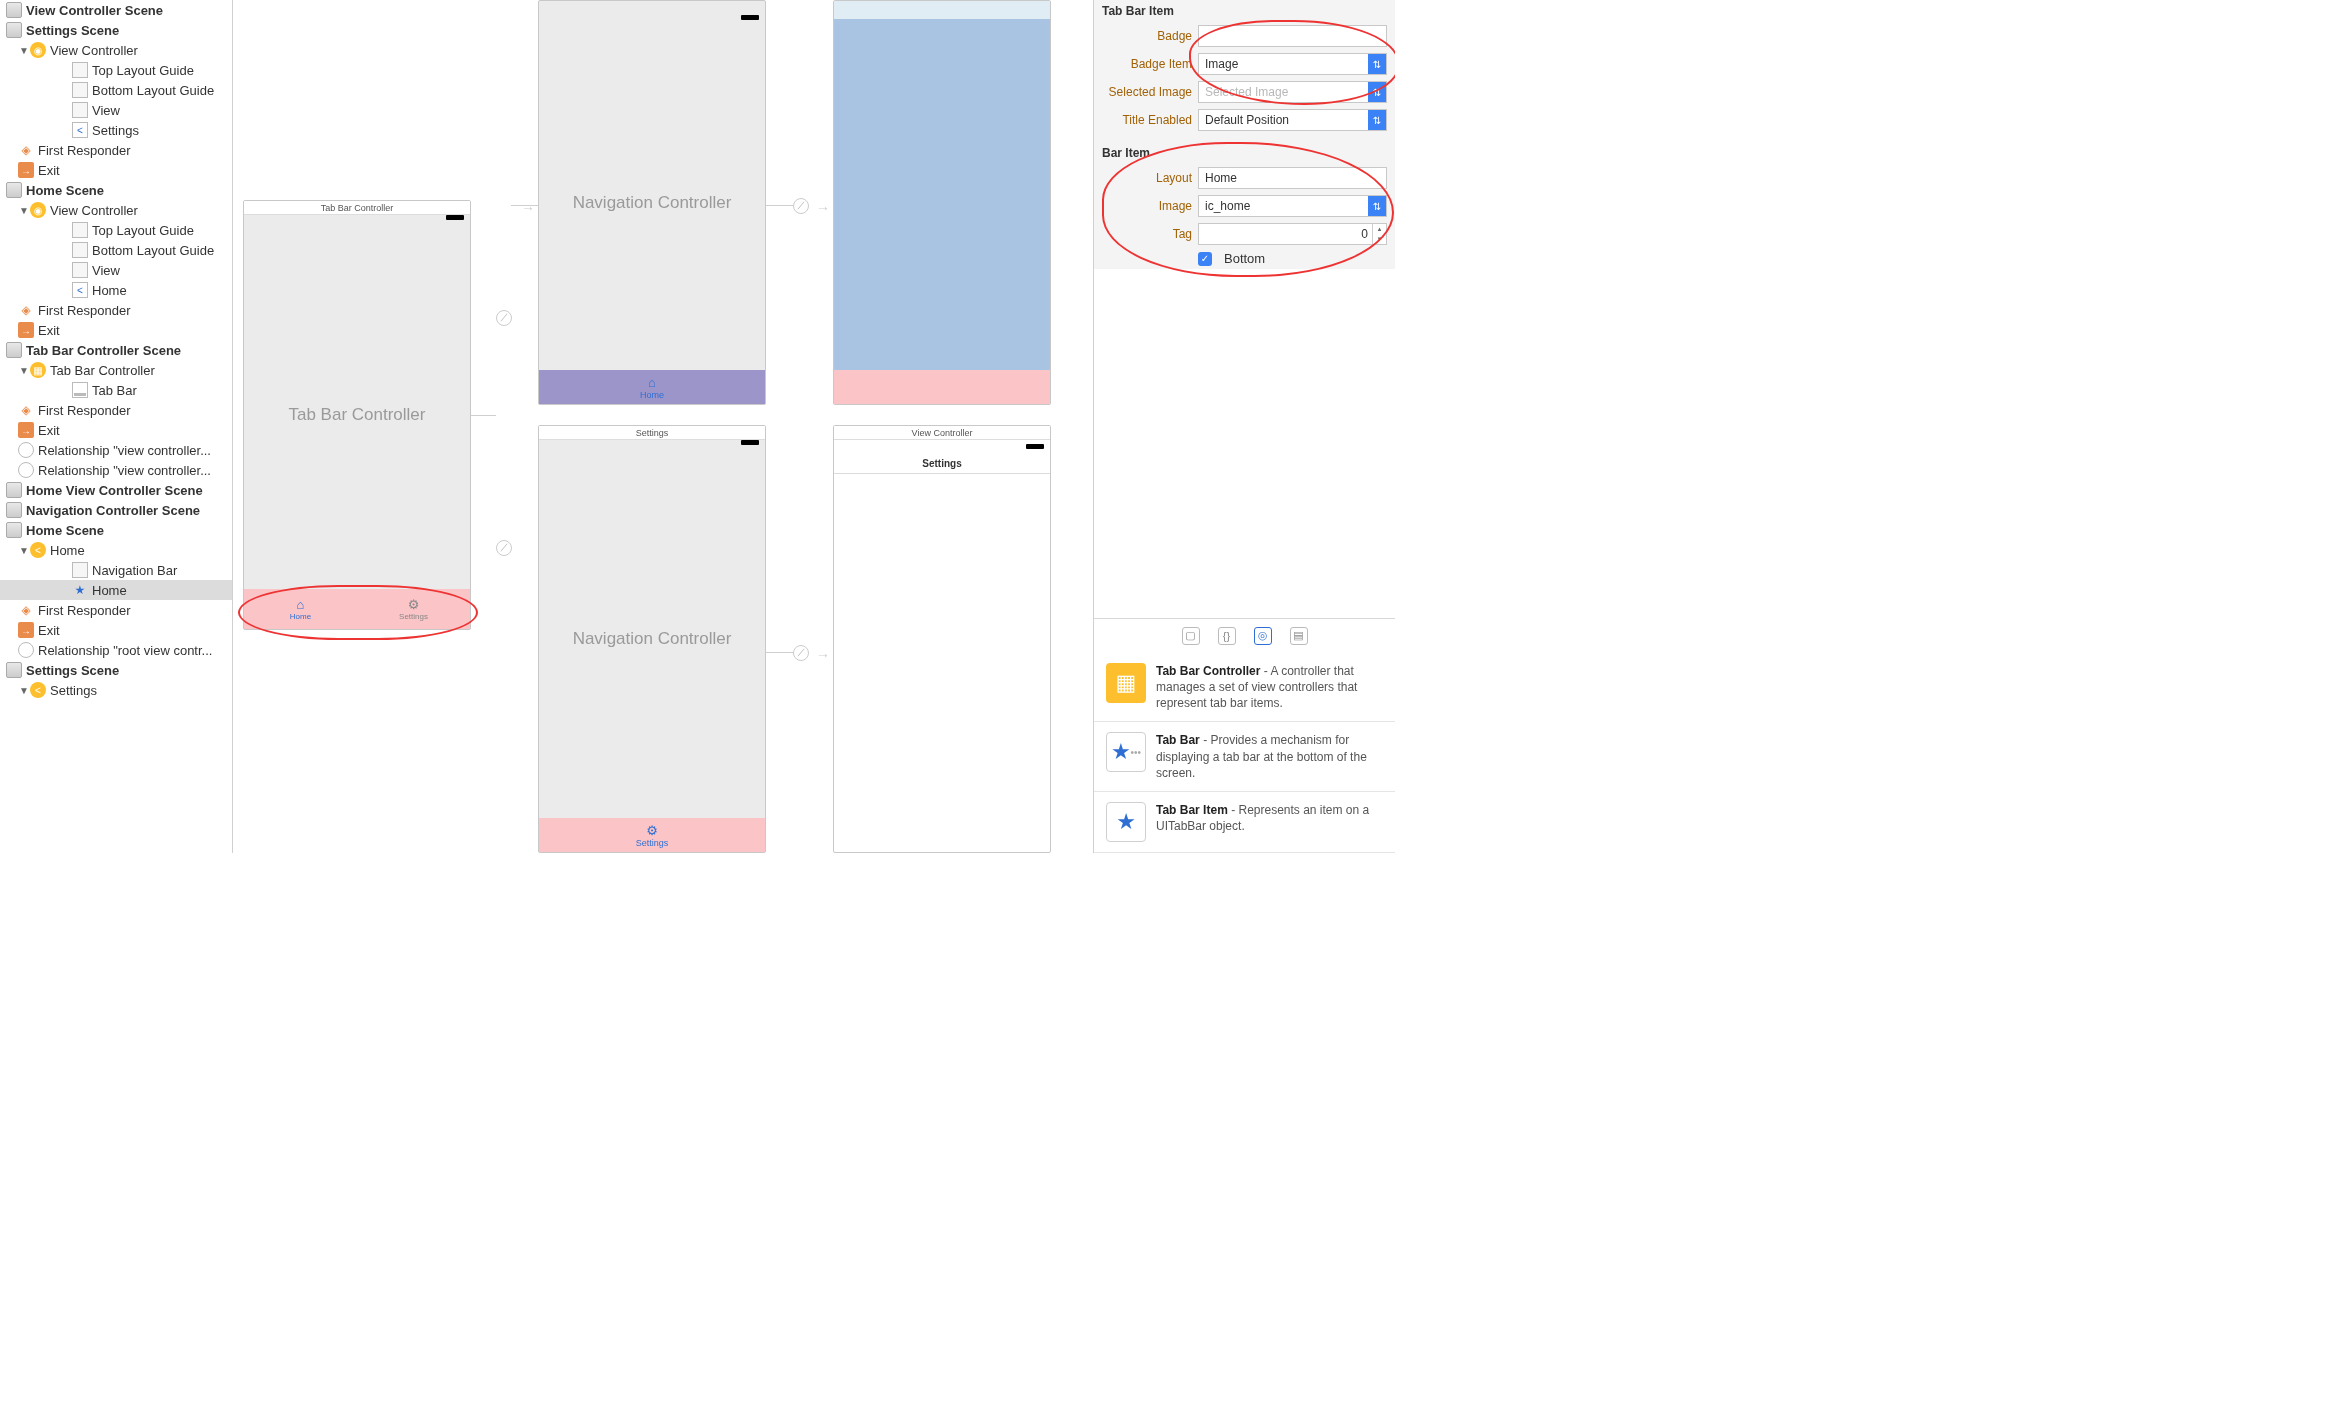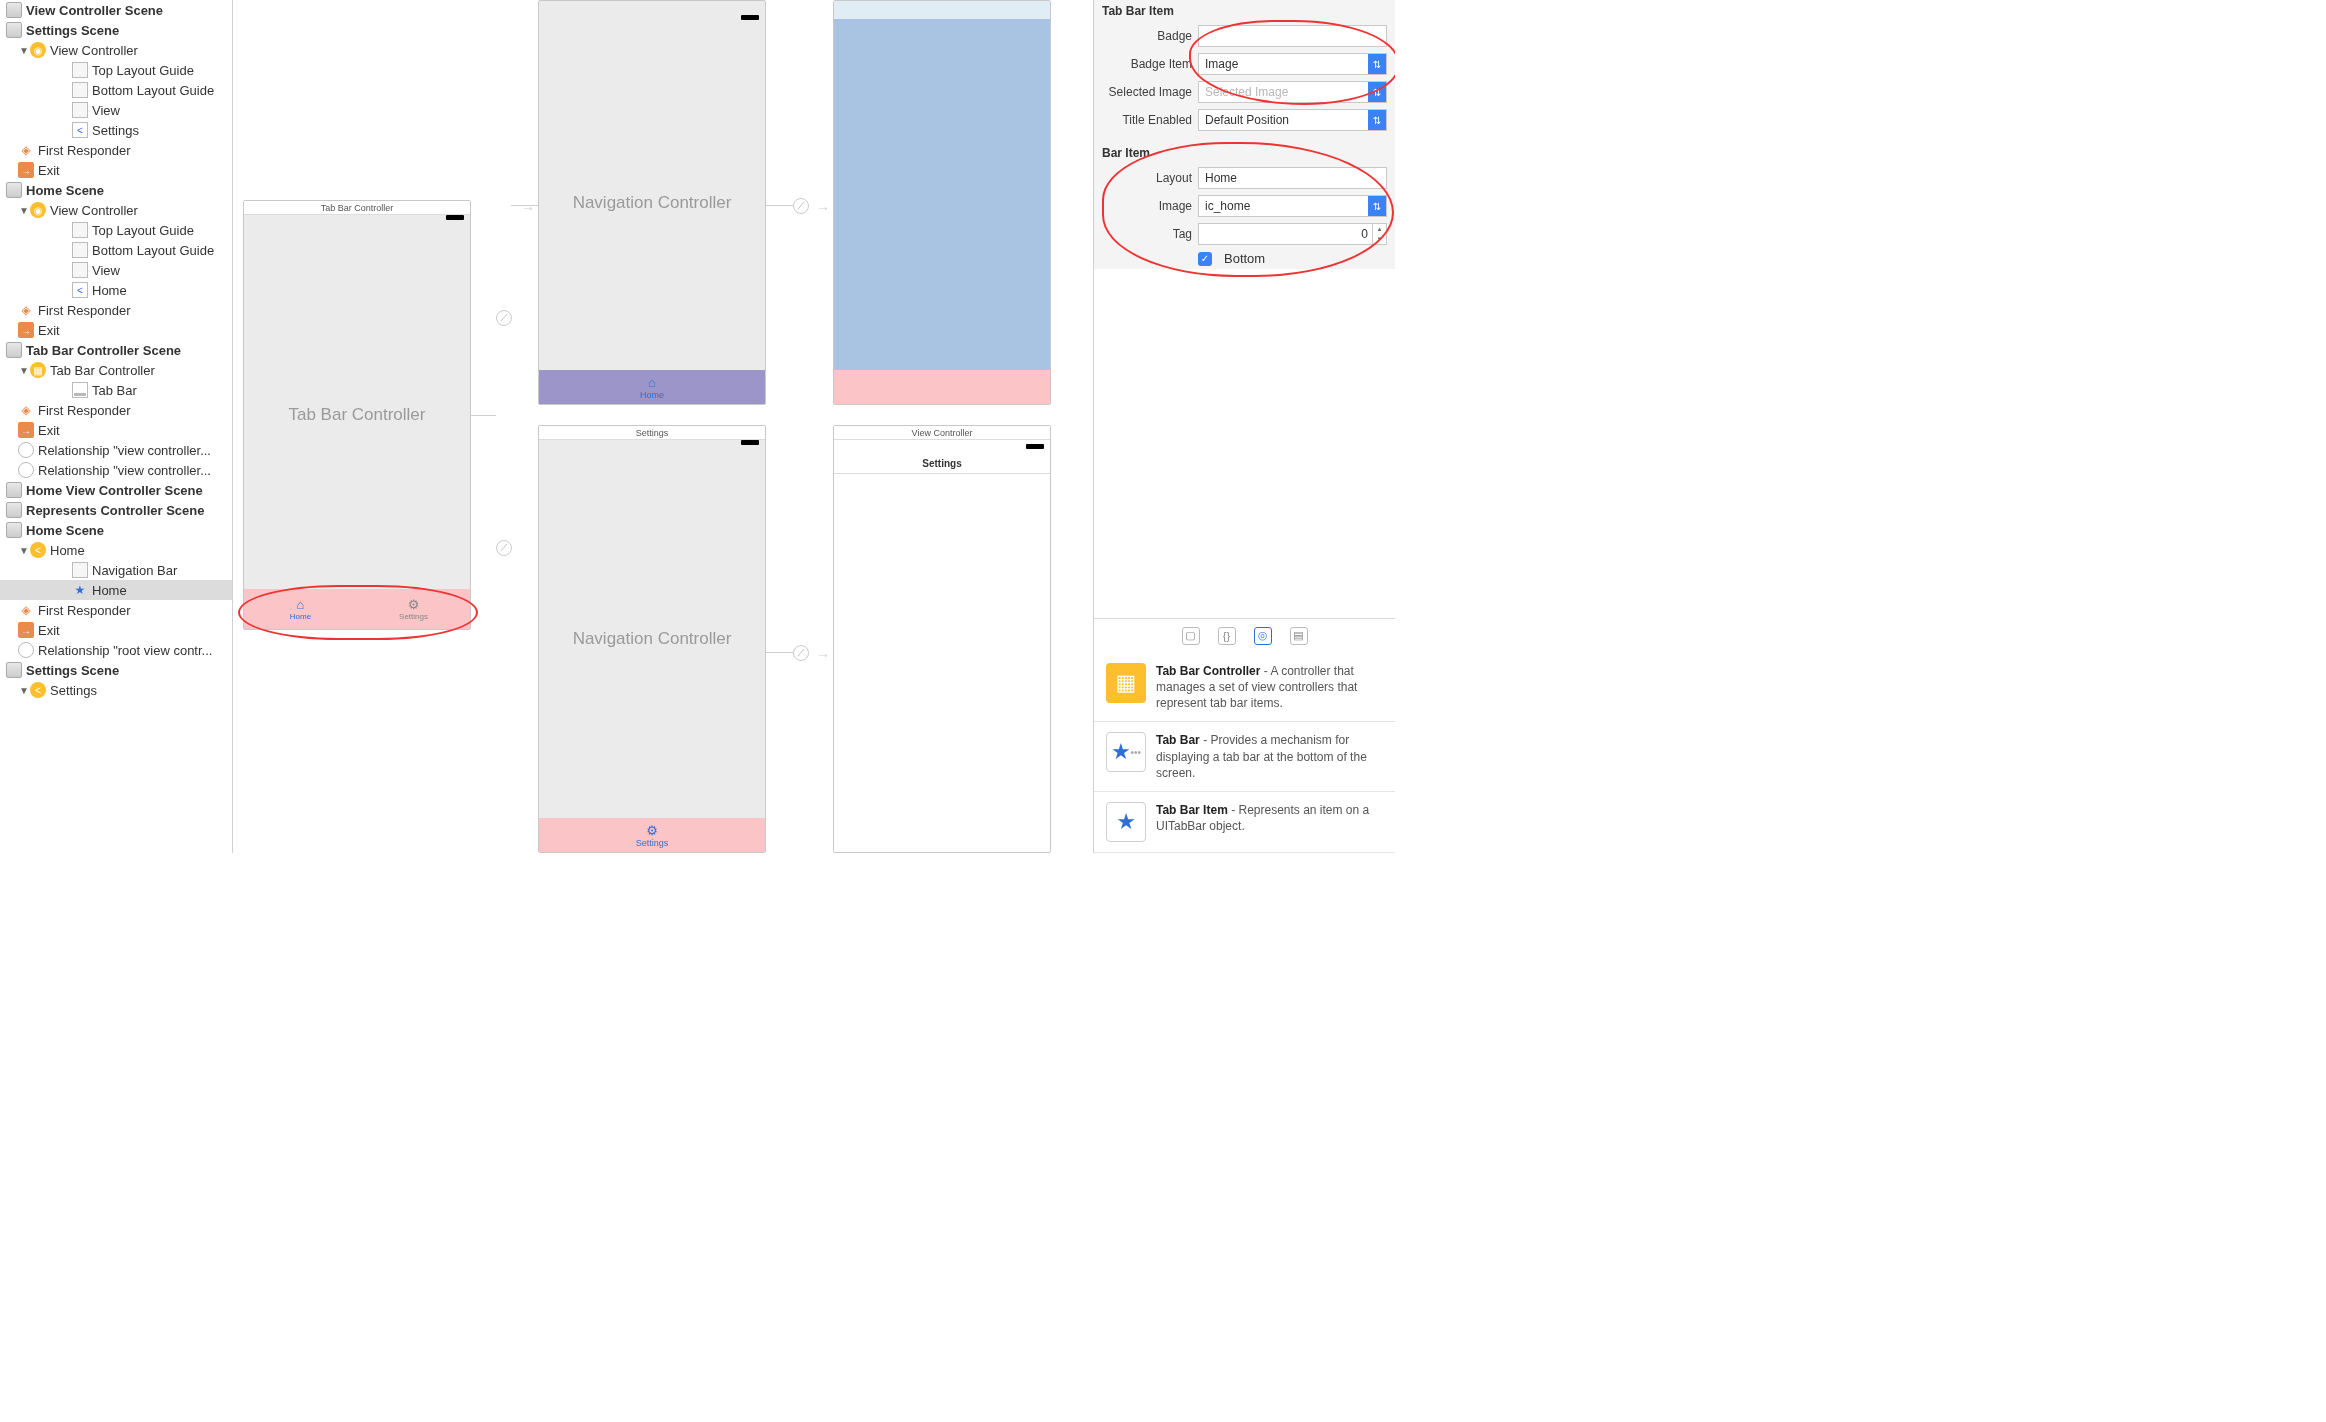--- a/index.html
+++ b/index.html
@@ -53,21 +53,21 @@
 .line{position:absolute;background:#cfcfcf;height:1px;}
 .arrow{position:absolute;color:#cfcfcf;font-size:14px;}
 
 
 .anno{position:absolute;border:2px solid #e33;border-radius:50%/60%;pointer-events:none;}
 
 
 .inspector{width:302px;border-left:1px solid #d0d0d0;display:flex;flex-direction:column;background:#f4f4f4;}
 .insp-section-title{font-weight:600;padding:4px 8px;background:#f4f4f4;font-size:12px;}
 .insp-row{display:flex;align-items:center;padding:3px 8px;gap:6px;}
-.insp-label{width:90px;text-align:right;color:#404040;font-size:12px;}
+.insp-label{width:90px;text-align:right;color:#a16207;font-size:12px;}
 .insp-field{flex:1;height:22px;border:1px solid #c8c8c8;background:#fff;padding:0 6px;font-size:12px;display:flex;align-items:center;position:relative;}
 .insp-field.placeholder{color:#b8b8b8;}
 .insp-field .drop{position:absolute;right:0;top:0;bottom:0;width:18px;background:#3b82f6;display:flex;align-items:center;justify-content:center;color:#fff;font-size:10px;}
 .insp-field.stepper .step{position:absolute;right:0;top:0;bottom:0;width:14px;display:flex;flex-direction:column;}
 .insp-field.stepper .step div{flex:1;border-left:1px solid #ccc;font-size:7px;text-align:center;line-height:9px;color:#666;}
 .insp-checkbox{width:14px;height:14px;background:#3b82f6;border-radius:3px;display:inline-flex;align-items:center;justify-content:center;color:#fff;font-size:10px;margin-right:6px;}
 .insp-spacer{height:8px;}
 .insp-blank{flex:1;background:#fff;}
 .lib-tabs{display:flex;justify-content:center;gap:18px;padding:8px;border-top:1px solid #d8d8d8;background:#fff;}
 .lib-tab{width:18px;height:18px;border:1px solid #bbb;border-radius:3px;display:flex;align-items:center;justify-content:center;font-size:11px;color:#888;}
@@ -186,21 +186,21 @@
       <span class="ico circ"></span>
       <span>Relationship "view controller...</span>
     </div>
 
   <div class="outline-row header">
       <span class="ico scene"></span>
       <span>Home View Controller Scene</span>
     </div>
   <div class="outline-row header">
       <span class="ico scene"></span>
-      <span>Represents Controller Scene</span>
+      <span>Navigation Controller Scene</span>
     </div>
 
   <div class="outline-row header">
       <span class="ico scene"></span>
       <span>Home Scene</span>
     </div>
   <div class="outline-row ind1">
       <span class="tri">▼</span>
       <span class="ico yellowback">&lt;</span>
       <span>Home</span>

